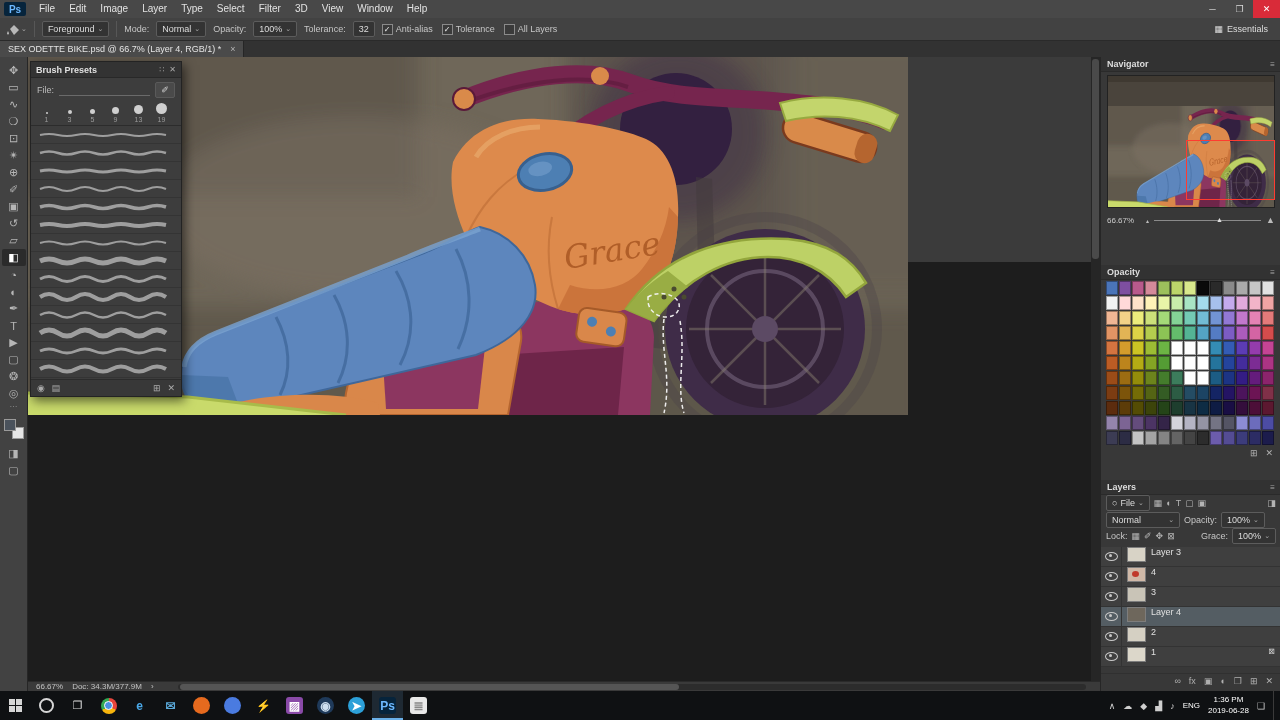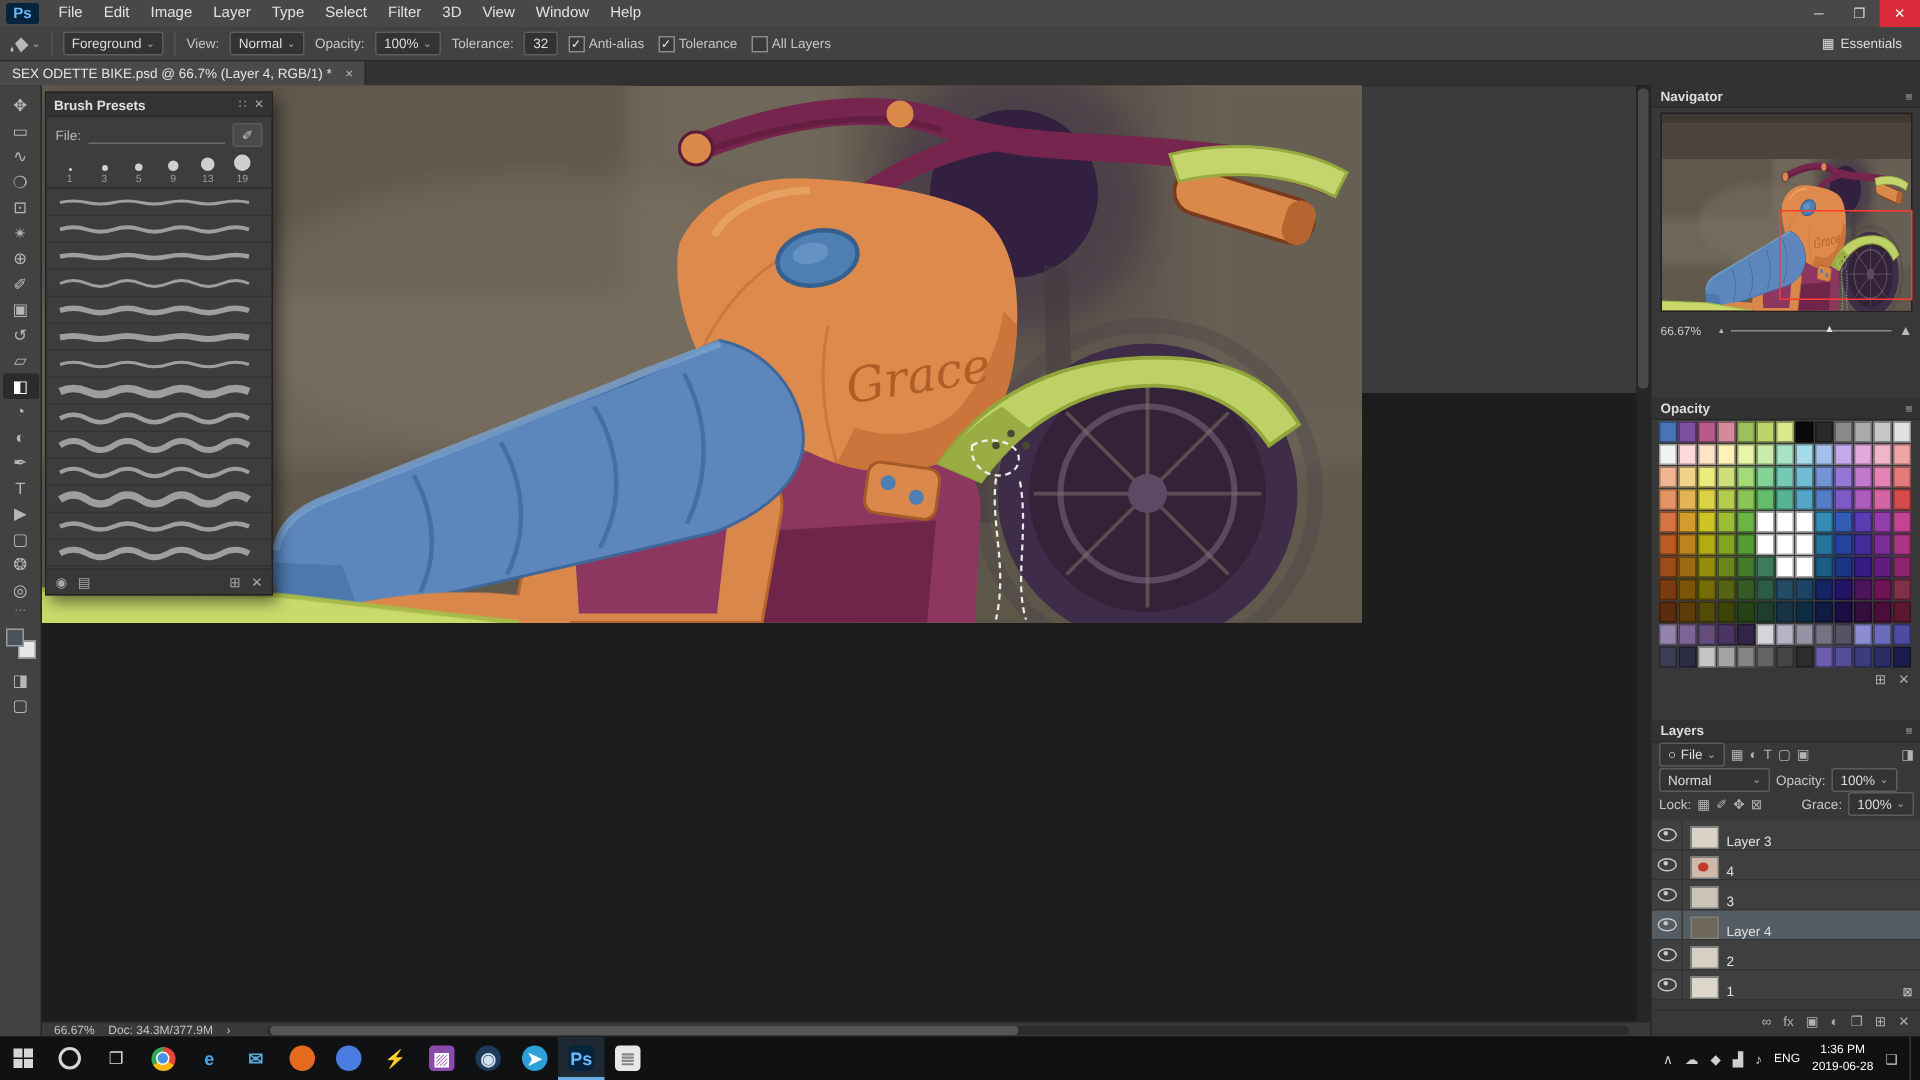--- a/index.html
+++ b/index.html
@@ -80,21 +80,21 @@
   .nav-track{flex:1;height:1px;background:#8a8a8a;position:relative}
   .nav-thumb-marker{position:absolute;left:58%;top:-4px;color:#ddd;font-size:7px}
   .zoom-small{font-size:6px;color:#bbb}.zoom-big{font-size:9px;color:#bbb}
   .sw-grid{position:absolute;left:5px;top:16px;display:grid;grid-template-columns:repeat(13,12px);
            grid-auto-rows:14px;gap:1px}
   .sw{box-shadow:inset 0 0 0 1px rgba(0,0,0,.35)}
   .sw-footer{position:absolute;right:8px;top:183px;display:flex;gap:8px;color:#b0b0b0;font-size:9px}
   .lr-row{display:flex;align-items:center;padding:0 5px;gap:4px}
   .lr-ficons{display:flex;gap:4px;color:#b4b4b4;font-size:9px}
   .layer-list{position:absolute;left:0;top:67px;right:0}
-  .layer-row{height:19px;display:flex;align-items:flex-end;border-bottom:1px solid #333;background:#3f3f3f}
+  .layer-row{height:19px;display:flex;align-items:flex-start;border-bottom:1px solid #333;background:#3f3f3f}
   .layer-row.sel{background:#545d63}
   .eye-cell{width:20px;align-self:stretch;border-right:1px solid #333;display:flex;align-items:center;justify-content:center}
   .eye{width:11px;height:7px;border:1px solid #c8c8c8;border-radius:50%;position:relative}
   .eye::after{content:"";position:absolute;left:3px;top:1px;width:3px;height:3px;border-radius:50%;background:#c8c8c8}
   .layer-thumb{width:17px;height:13px;border:1px solid #7d7d7d;margin:0 5px;position:relative;overflow:hidden;flex:none}
   .thumb-dot{position:absolute;left:4px;top:3px;width:7px;height:6px;border-radius:50%}
   .layer-name{font-size:9px;color:#e0e0e0;white-space:nowrap}
   .layer-lock{margin-left:auto;margin-right:6px;font-size:8px;color:#ccc}
   .layers-footer{position:absolute;left:0;right:0;bottom:3px;height:14px;display:flex;align-items:center;
                  justify-content:flex-end;gap:8px;padding:0 8px;color:#b0b0b0;font-size:9px;border-top:1px solid #303030}
@@ -244,21 +244,21 @@
         <path d="M2,8 q-2,3.5 0,3.5 q2,0 0,-3.5" fill="#b8b8b8"></path>
       </svg>
     <span class="caret">⌄</span>
   </span>
   <span class="sep"></span>
   <span class="field">
     <span>Foreground</span>
       <span class="caret">⌄</span>
   </span>
   <span class="sep"></span>
-  <span class="opt-label">View:</span>
+  <span class="opt-label">Mode:</span>
   <span class="field">
     <span>Normal</span>
       <span class="caret">⌄</span>
   </span>
   <span class="opt-label">Opacity:</span>
   <span class="field">
     <span>100%</span>
       <span class="caret">⌄</span>
   </span>
   <span class="opt-label">Tolerance:</span>

